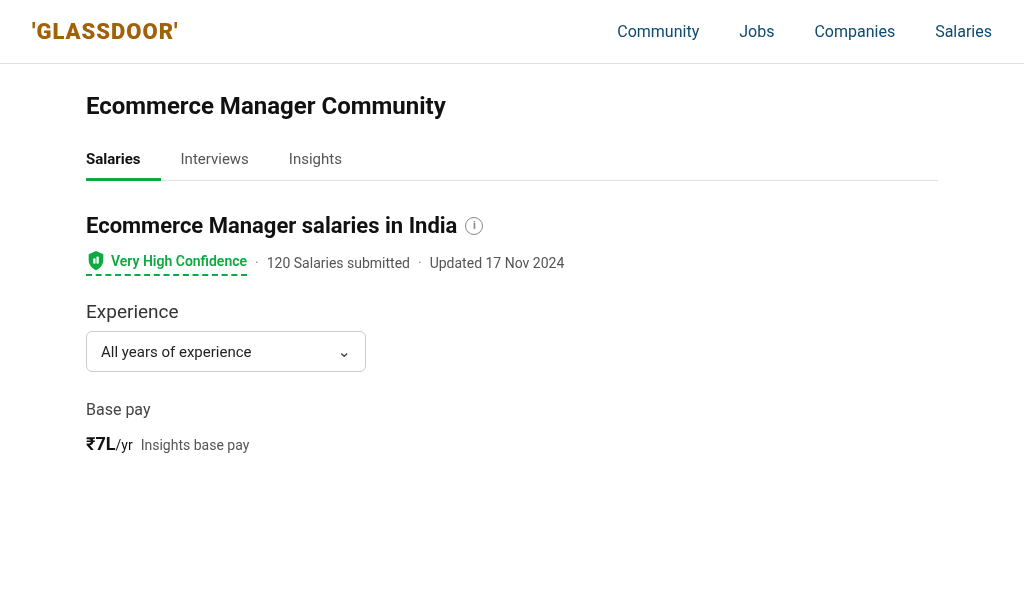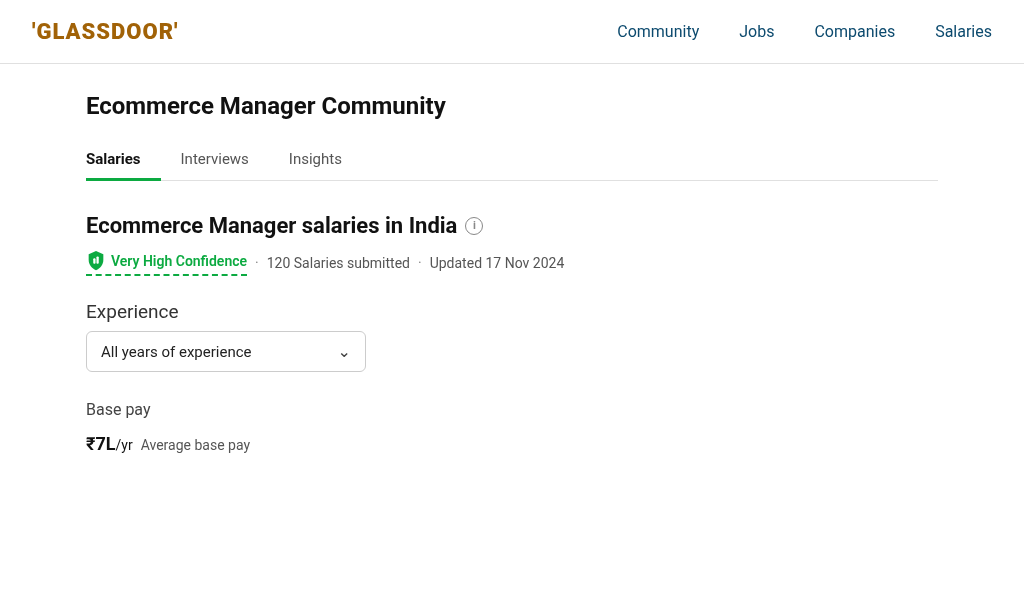--- a/index.html
+++ b/index.html
@@ -254,18 +254,18 @@
     <div class="experience-select">
       <span>All years of experience</span>
       <span class="chevron-down">⌄</span>
     </div>
 
     <div class="base-pay-label">Base pay</div>
     <div class="avg-base-pay-row">
       <span class="avg-salary">
         <span>₹7L</span><span class="unit-small">/yr</span>
       </span>
-      <span class="avg-label">Average base pay</span>
+      <span class="avg-label">Insights base pay</span>
     </div>
 
   </section>
 
 </main>
 
 </body></html>

